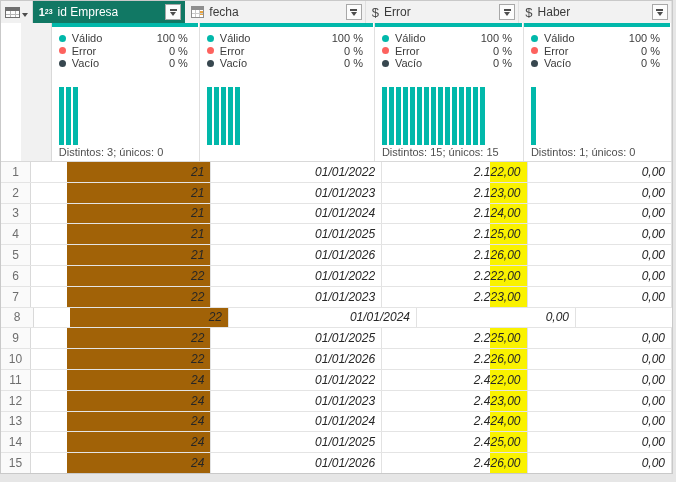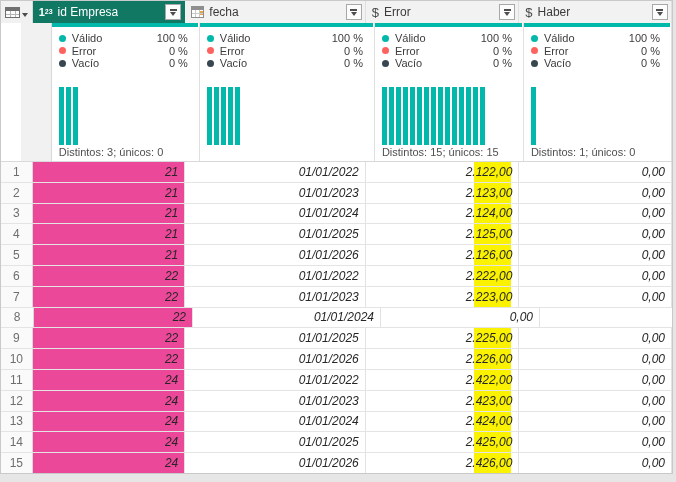--- a/index.html
+++ b/index.html
@@ -73,21 +73,21 @@
   .distinct { margin-top:auto; font-size:11px; color:#4F4F4F; white-space:nowrap; }
 
   
   .rows { display:flex; flex-direction:column; height:311px; }
   .trow { flex:1; display:flex; border-bottom:1px solid #E4E4E4; box-sizing:border-box; background:#FFFFFF; }
   .trow:last-child { border-bottom:none; }
   .rn { width:33px; box-sizing:border-box; background:#FAFAFA; border-right:1px solid #D9D9D9;
         display:flex; align-items:center; justify-content:center; font-size:12px; color:#6E6E6E; }
   .cell { box-sizing:border-box; border-right:1px solid #E2E2E2; display:flex; align-items:center;
           justify-content:flex-end; padding-right:6px; font-size:12px; font-style:italic; color:#262626; background:#FFFFFF; }
-  .cell.sel-col { background:#ec4899; }
+  .cell.sel-col { background:#a16207;margin-left:36px; }
   .cell.hl { background-image:linear-gradient(var(--highlight,#FAF200),var(--highlight,#FAF200));
              background-repeat:no-repeat; background-size:37px 100%; background-position:108px 0; }
 </style>
 </head>
 <body>
 
 <div class="stage">
   <div class="grid">
 
     <div class="header-row">

